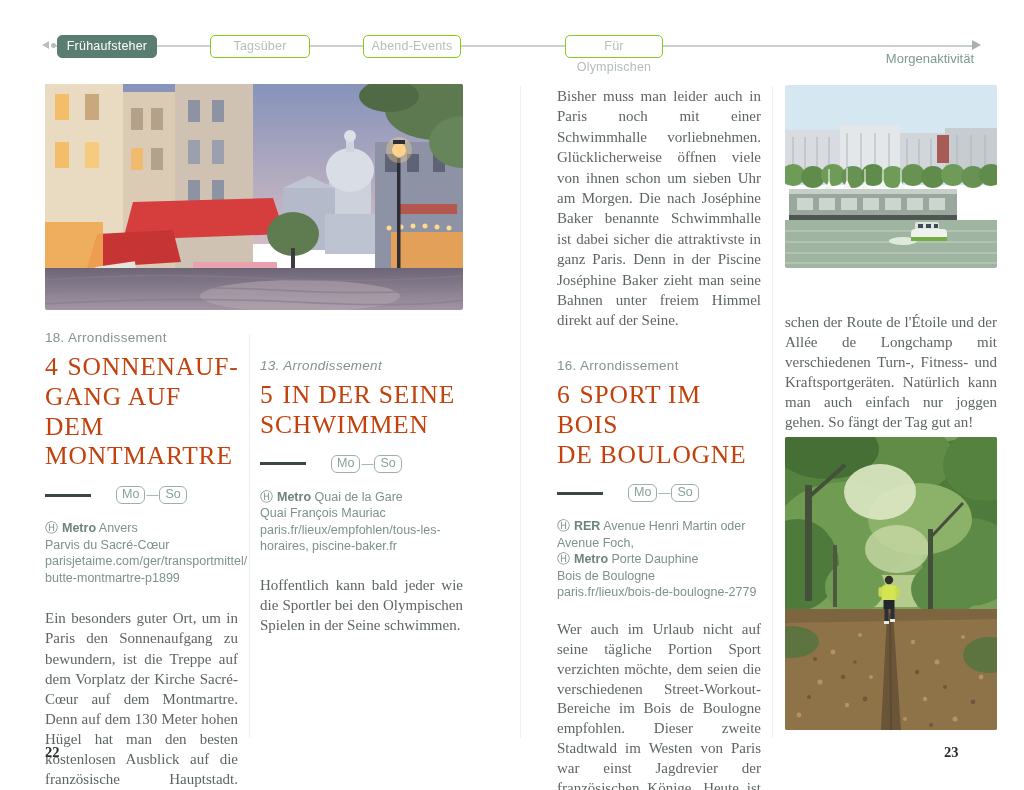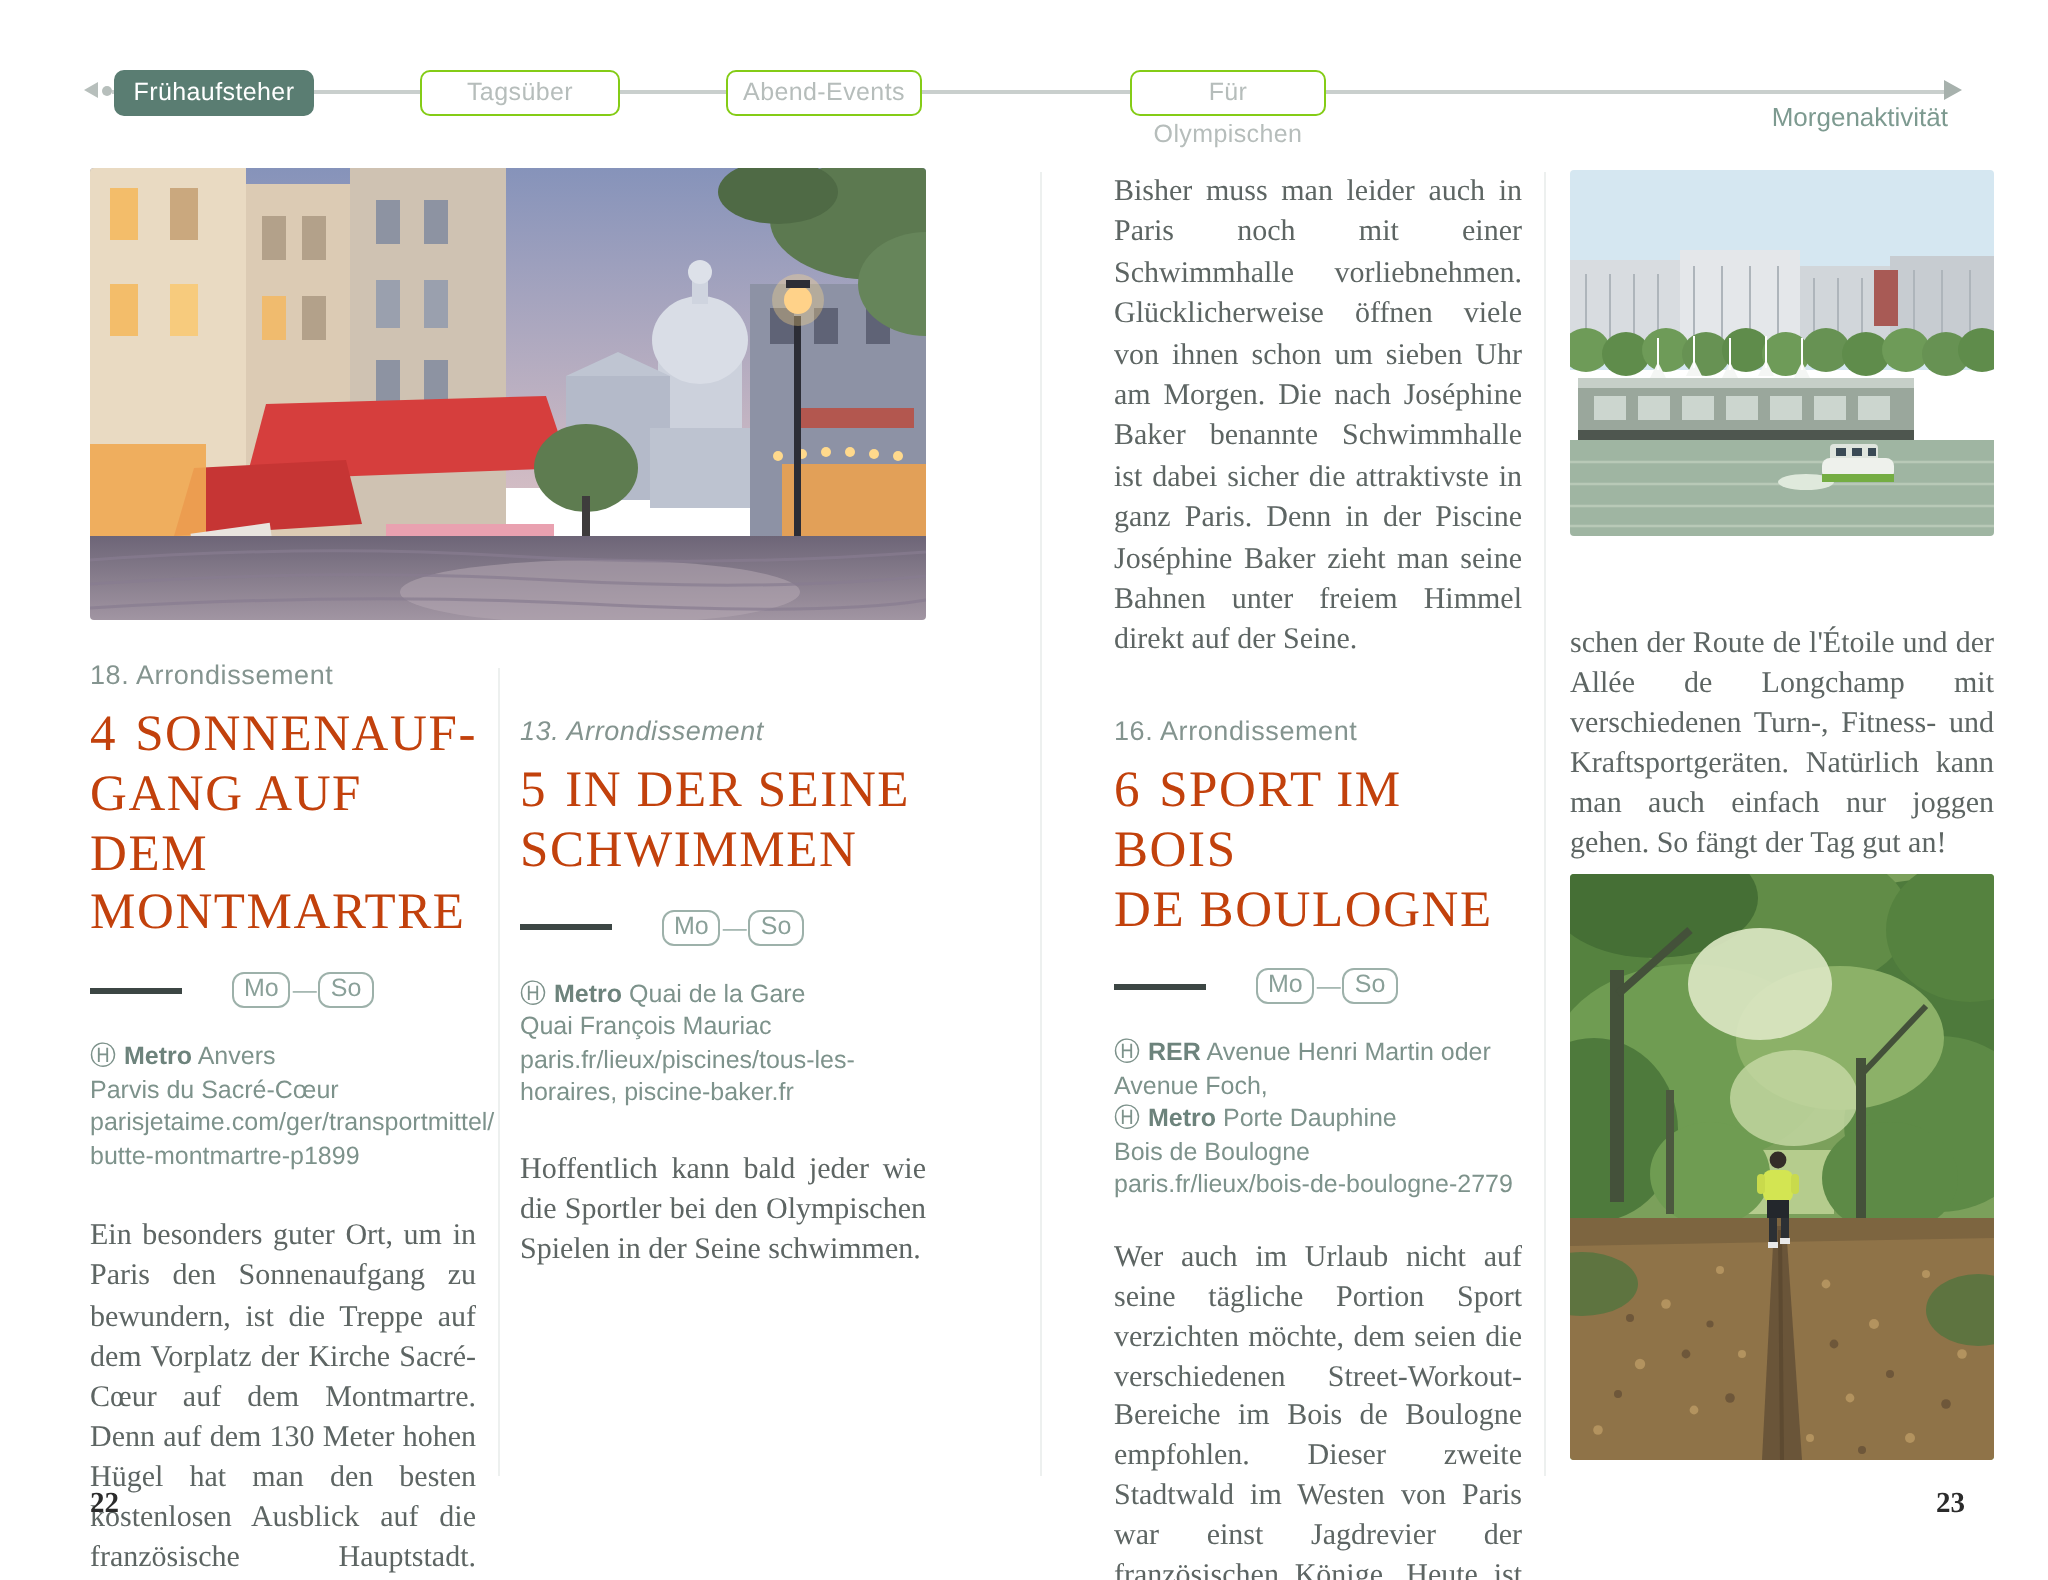--- a/index.html
+++ b/index.html
@@ -174,21 +174,21 @@
   <h2 class="a-head"><span class="a-num">5</span><span class="a-title">IN DER SEINE
 SCHWIMMEN</span></h2>
   <div class="day-row">
     <span class="day-rule"></span>
     <span class="day-badge">Mo</span>
     <span class="day-dash">—</span>
     <span class="day-badge">So</span>
   </div>
   <p class="transit"><span class="t-icon">Ⓗ</span><b>Metro</b> <span>Quai de la Gare</span></p>
   <div class="addr">Quai François Mauriac</div>
-  <div class="addr">paris.fr/lieux/piscines/tous-les-</div>
+  <div class="addr">paris.fr/lieux/empfohlen/tous-les-</div>
   <div class="addr">horaires, piscine-baker.fr</div>
   <p class="body-txt" style="margin-top:20px;">Hoffentlich kann bald jeder wie die Sportler bei den Olympischen Spielen in der Seine schwimmen.</p>
 </div>
 
 <div class="pagenum" style="left:45px;">22</div>
 
 <div class="col" style="left:557px;top:86px;width:204px;">
   <p class="body-txt" style="line-height:20.4px;">Bisher muss man leider auch in Paris noch mit einer Schwimmhalle vorliebnehmen. Glücklicherweise öffnen viele von ihnen schon um sieben Uhr am Morgen. Die nach Joséphine Baker benannte Schwimmhalle ist dabei sicher die attraktivste in ganz Paris. Denn in der Piscine Joséphine Baker zieht man seine Bahnen unter freiem Himmel direkt auf der Seine.</p>
   <p class="district" style="margin-top:27px;">16. Arrondissement</p>
   <h2 class="a-head"><span class="a-num">6</span><span class="a-title">SPORT IM BOIS
@@ -353,17 +353,17 @@
     <rect x="93.5" y="150" width="4" height="10" rx="2" fill="#c9da4c"></rect>
     <rect x="110.5" y="150" width="4" height="10" rx="2" fill="#c9da4c"></rect>
     <rect x="98.5" y="163" width="11" height="9" fill="#23272c"></rect>
     <rect x="99.5" y="172" width="4" height="13" fill="#2c3034"></rect>
     <rect x="105.5" y="172" width="4" height="11" fill="#2c3034"></rect>
     <rect x="99" y="184" width="5" height="3" fill="#e8e8e8"></rect>
     <rect x="105" y="182" width="5" height="3" fill="#e8e8e8"></rect>
   </svg>
 </div>
 
-<div class="pagenum" style="left:968px;">23</div>
+<div class="pagenum" style="left:944px;">23</div>
 
 <div class="vdiv" style="left:249px;top:334px;height:404px;"></div>
 <div class="vdiv" style="left:520px;top:86px;height:652px;"></div>
 <div class="vdiv" style="left:772px;top:86px;height:652px;"></div>
 
 </body></html>

